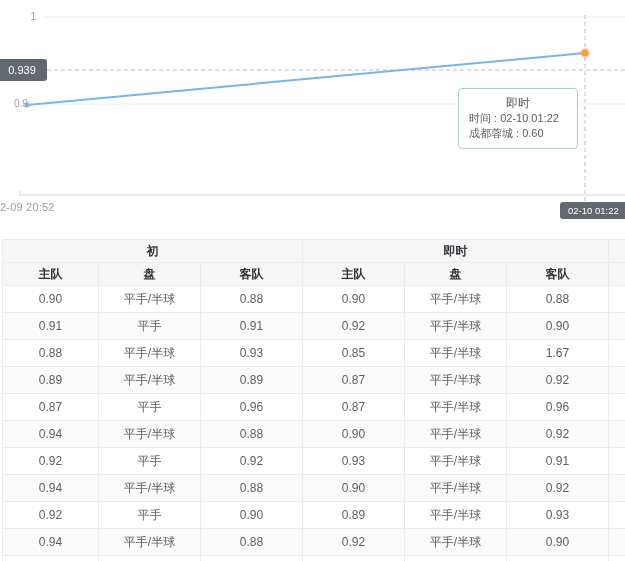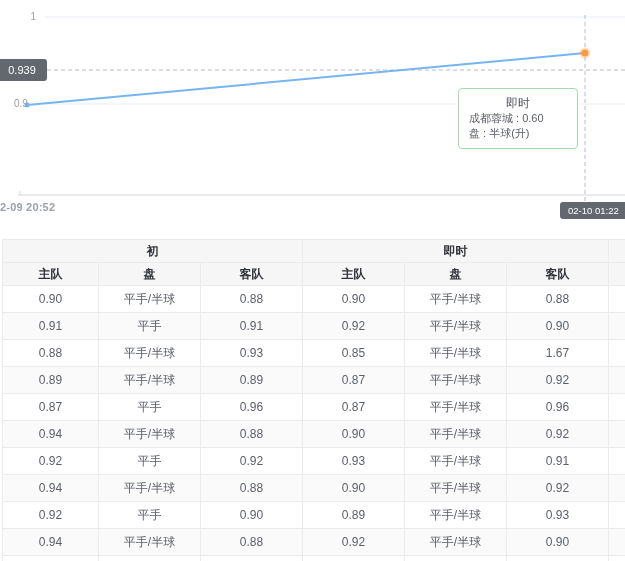--- a/index.html
+++ b/index.html
@@ -5,21 +5,21 @@
   html,body{margin:0;padding:0;background:#fff;}
   body{font-family:"Liberation Sans","DejaVu Sans",sans-serif;}
   .screen{position:relative;width:625px;height:561px;overflow:hidden;background:#fff;}
 
   
   .chart{position:absolute;left:0;top:0;width:625px;height:239px;}
   .chart svg{position:absolute;left:0;top:0;}
   .axis-text{position:absolute;font-size:10px;color:#9ba1a8;}
   .ylab-1{left:16px;top:11px;width:20px;text-align:right;}
   .ylab-09{left:14px;top:98px;width:20px;text-align:left;}
-  .xlab-left{left:0;top:201px;font-size:11px;letter-spacing:.2px;font-weight:bold;}
+  .xlab-left{left:0;top:201px;font-size:11px;letter-spacing:.2px;}
   .pointer-badge{position:absolute;background:#63686e;color:#fff;border-radius:3px;
     text-align:center;white-space:nowrap;}
   .y-pointer{left:-3px;top:59px;width:50px;height:22px;line-height:22px;font-size:11px;}
   .x-pointer{left:560px;top:202px;padding:3px 8px;font-size:9.5px;}
   .tooltip{position:absolute;left:458px;top:88px;width:120px;box-sizing:border-box;
     background:#fff;border:1px solid #a3dbac;border-radius:4px;padding:6px 10px 7px;}
   .tooltip .tt-title{font-size:12px;color:#515459;text-align:center;line-height:16px;}
   .tooltip .tt-line{font-size:11px;color:#5c6066;line-height:15px;white-space:nowrap;}
 
   
@@ -51,22 +51,22 @@
     </svg>
 
     <div class="axis-text ylab-1">1</div>
     <div class="axis-text ylab-09">0.9</div>
     <div class="pointer-badge y-pointer">0.939</div>
     <div class="axis-text xlab-left">2-09 20:52</div>
     <div class="pointer-badge x-pointer">02-10 01:22</div>
 
     <div class="tooltip">
       <div class="tt-title">即时</div>
+      <div class="tt-line">时间 : 02-10 01:22</div>
       <div class="tt-line">成都蓉城 : 0.60</div>
-      <div class="tt-line">盘 : 半球(升)</div>
     </div>
   </div>
 
   <div class="tablewrap">
     <table>
       <colgroup>
         <col style="width:96px">
           <col style="width:102px">
           <col style="width:102px">
         <col style="width:102px">

